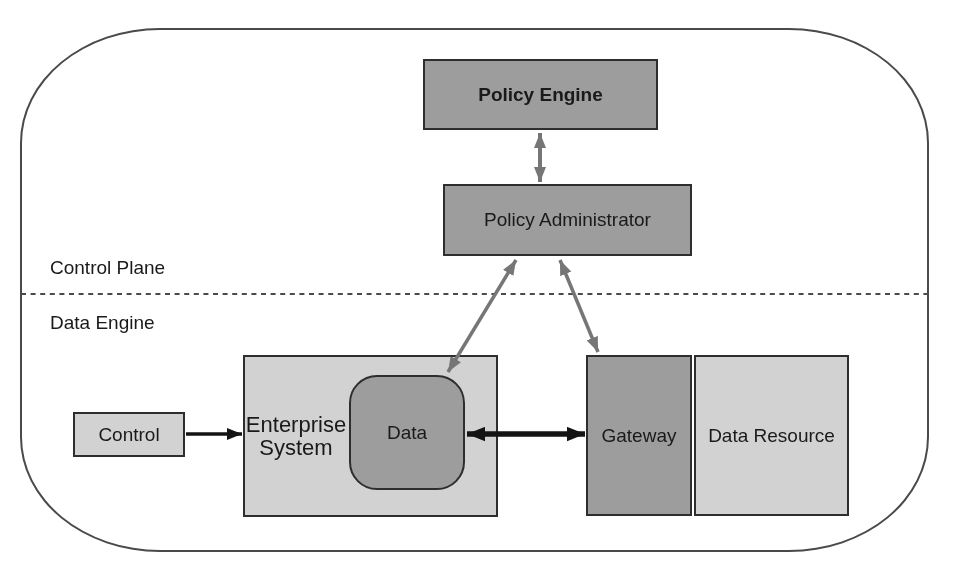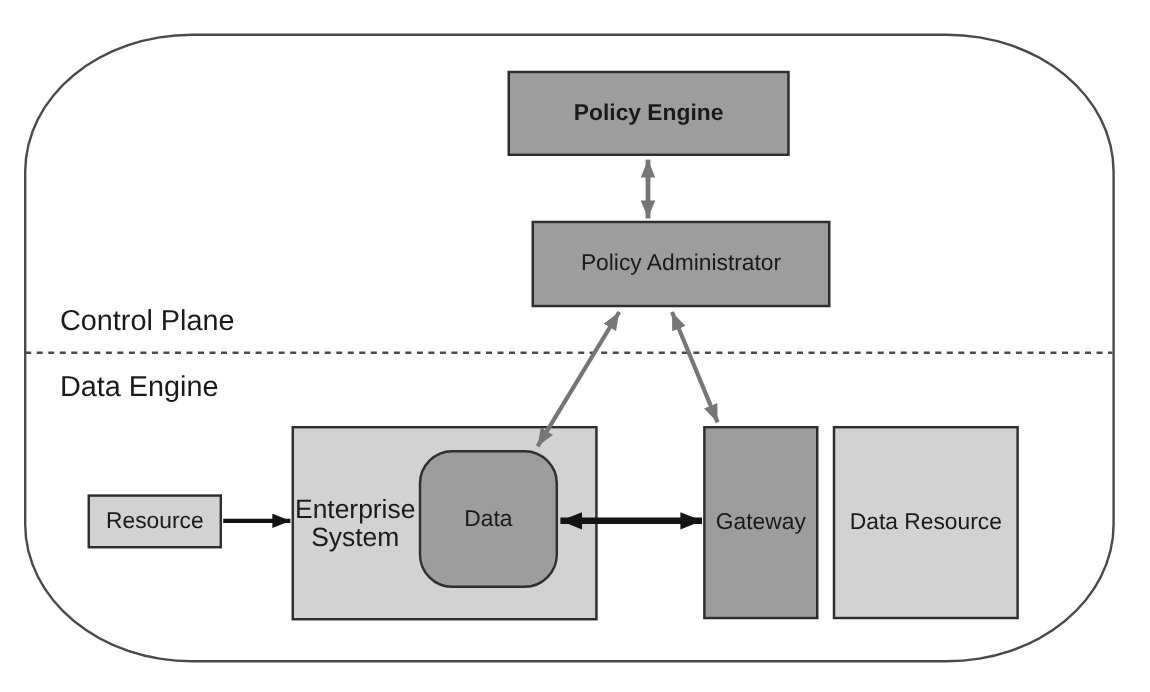--- a/index.html
+++ b/index.html
@@ -21,21 +21,21 @@
     left: 20px;
     top: 28px;
     width: 905px;
     height: 520px;
     border: 2px solid var(--outer-border, #4a4a4a);
     border-radius: 140px / 115px;
     background: transparent;
   }
   .plane-label {
     position: absolute;
-    font-size: 24px;
+    font-size: 19px;
     line-height: 20px;
     color: var(--text, #1a1a1a);
     white-space: nowrap;
   }
   .plane-label.control { left: 50px; top: 258px; }
   .plane-label.data    { left: 50px; top: 313px; }
 
   .node {
     position: absolute;
     box-sizing: border-box;
@@ -52,21 +52,21 @@
   .node.light { background: var(--node-light-fill, #d2d2d2); }
 
   .policy-engine        { left: 423px; top: 59px;  width: 235px; height: 71px; font-weight: bold; }
   .policy-administrator { left: 423px; top: 184px; width: 249px; height: 72px; margin-left: 20px; }
   .subject-box          { left: 73px;  top: 412px; width: 112px; height: 45px; }
   .enterprise-system    { left: 243px; top: 355px; width: 255px; height: 162px; }
   .agent-box {
     left: 349px; top: 375px; width: 116px; height: 115px;
     border-radius: 28px;
   }
-  .gateway-box          { left: 586px; top: 355px; width: 96px;  height: 161px; }
+  .gateway-box          { left: 586px; top: 355px; width: 106px;  height: 161px; }
   .data-resource-box    { left: 680px; top: 355px; width: 155px; height: 161px; margin-left: 14px; }
 
   .enterprise-system-label {
     position: absolute;
     left: 243px;
     top: 355px;
     width: 106px;
     height: 162px;
     display: flex;
     align-items: center;
@@ -95,21 +95,21 @@
 <div class="canvas">
 
   <div class="outer-boundary"></div>
 
   <div class="plane-label control">Control Plane</div>
   <div class="plane-label data">Data Engine</div>
 
   <div class="node dark policy-engine">Policy Engine</div>
   <div class="node dark policy-administrator">Policy Administrator</div>
 
-  <div class="node light subject-box">Resource</div>
+  <div class="node light subject-box">Control</div>
 
   <div class="node light enterprise-system"></div>
   <div class="enterprise-system-label">Enterprise System</div>
 
   <div class="node dark agent-box">Data</div>
 
   <div class="node dark gateway-box">Gateway</div>
   <div class="node light data-resource-box">Data Resource</div>
 
   <svg class="arrow-layer" width="958" height="577" viewBox="0 0 958 577">

